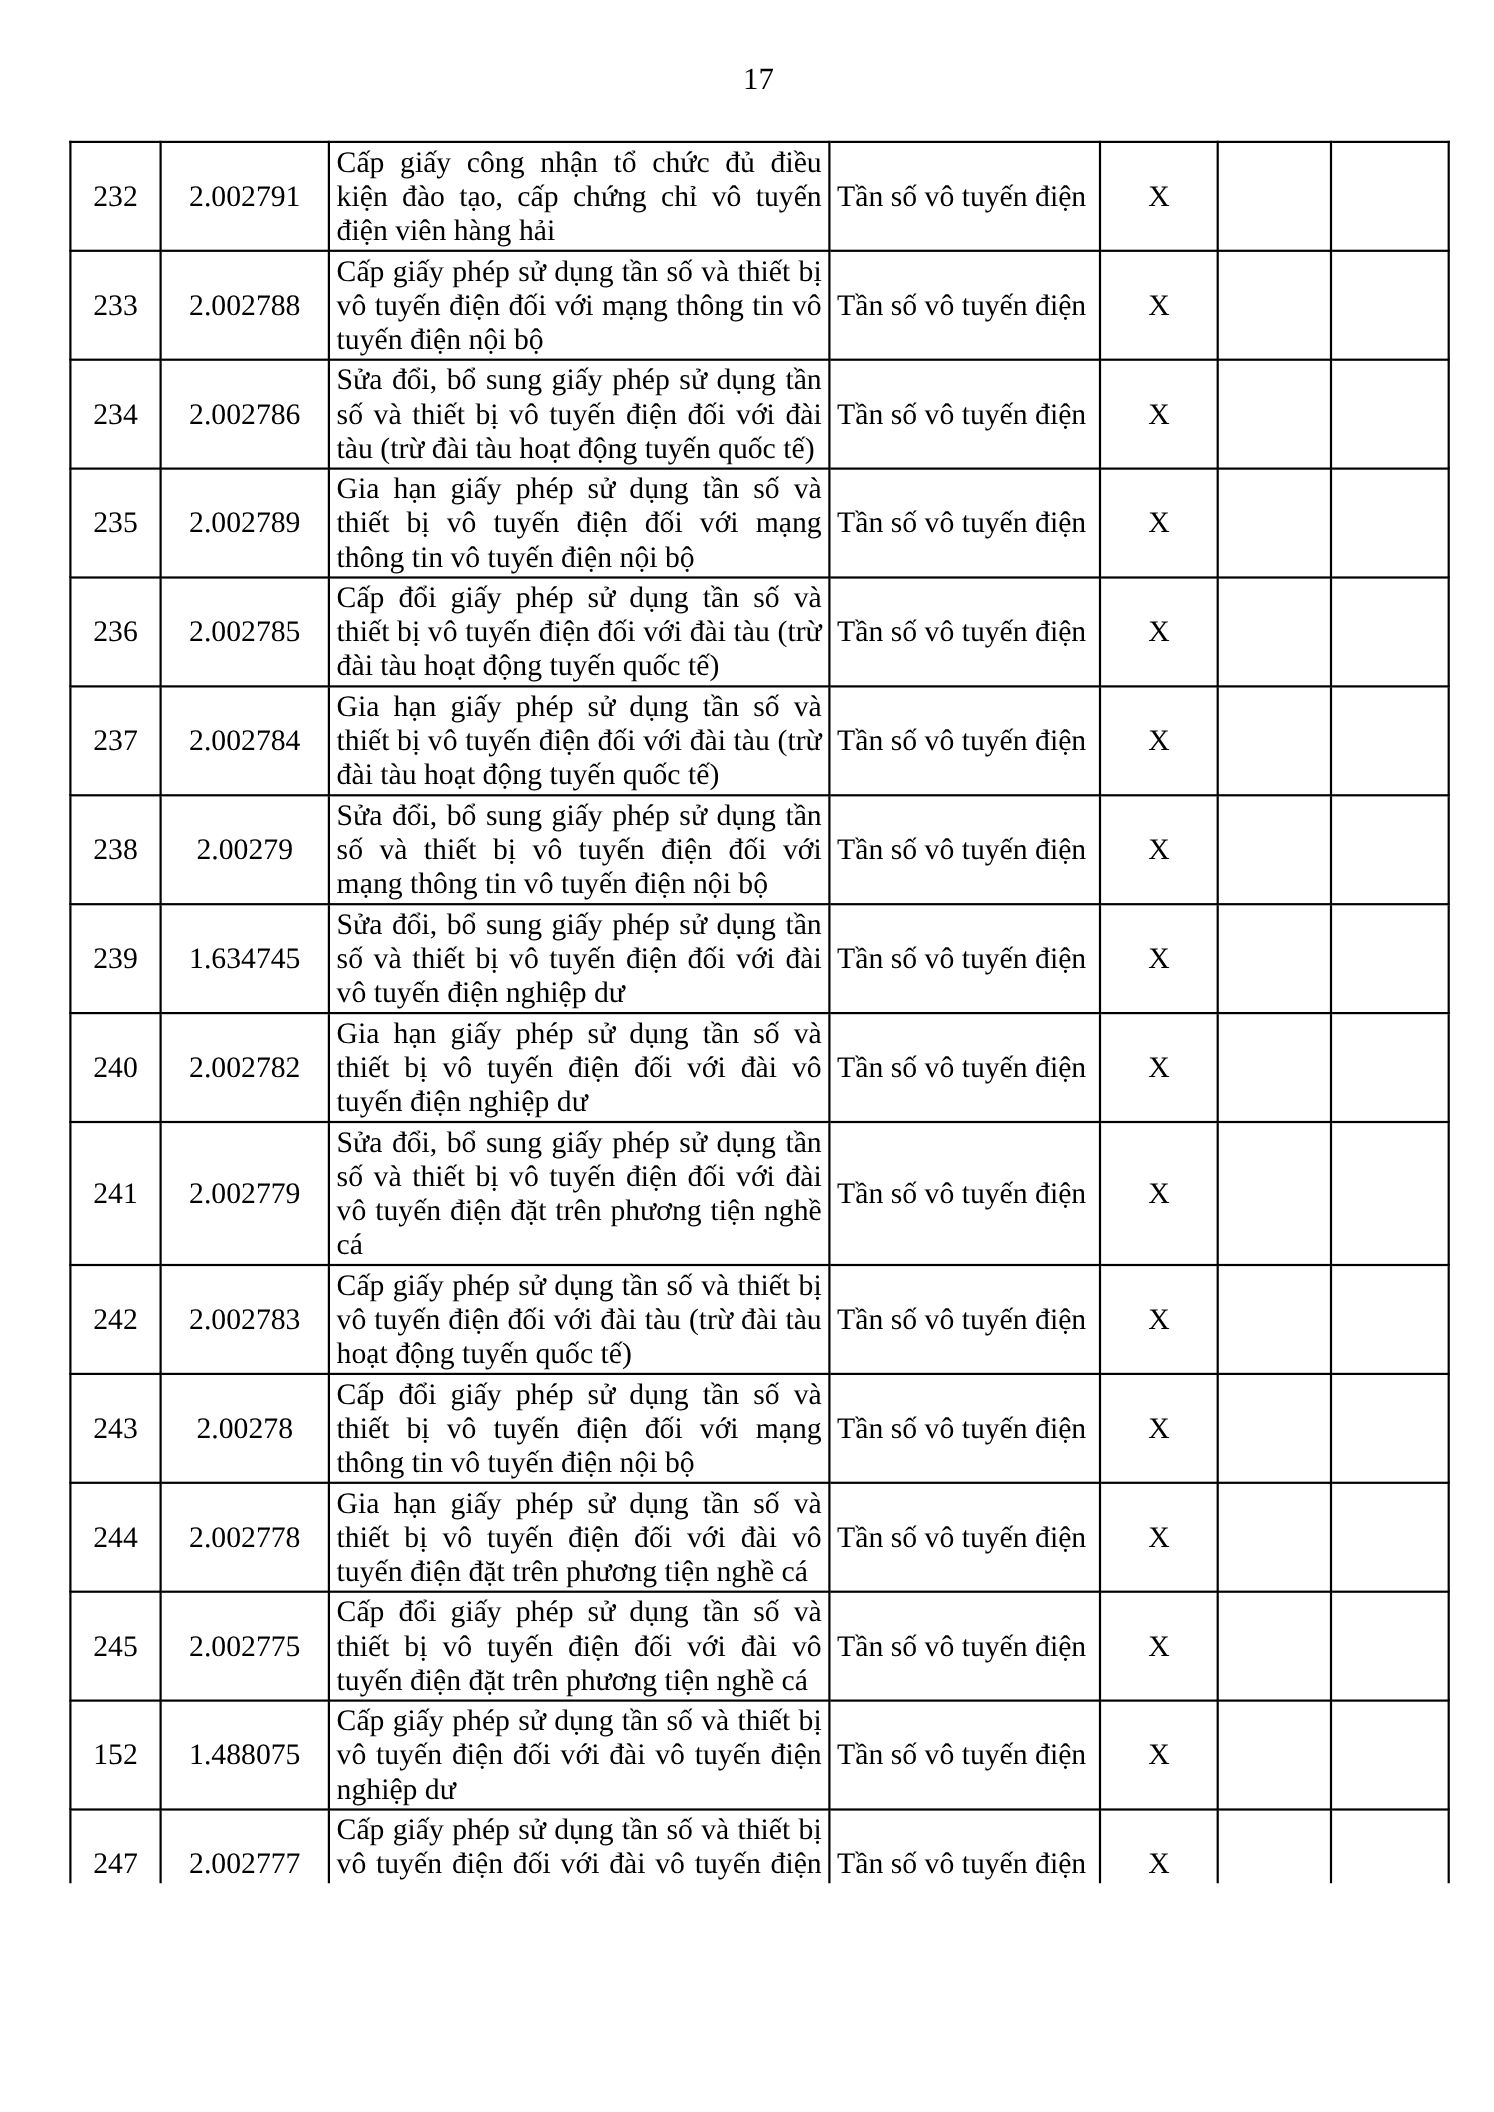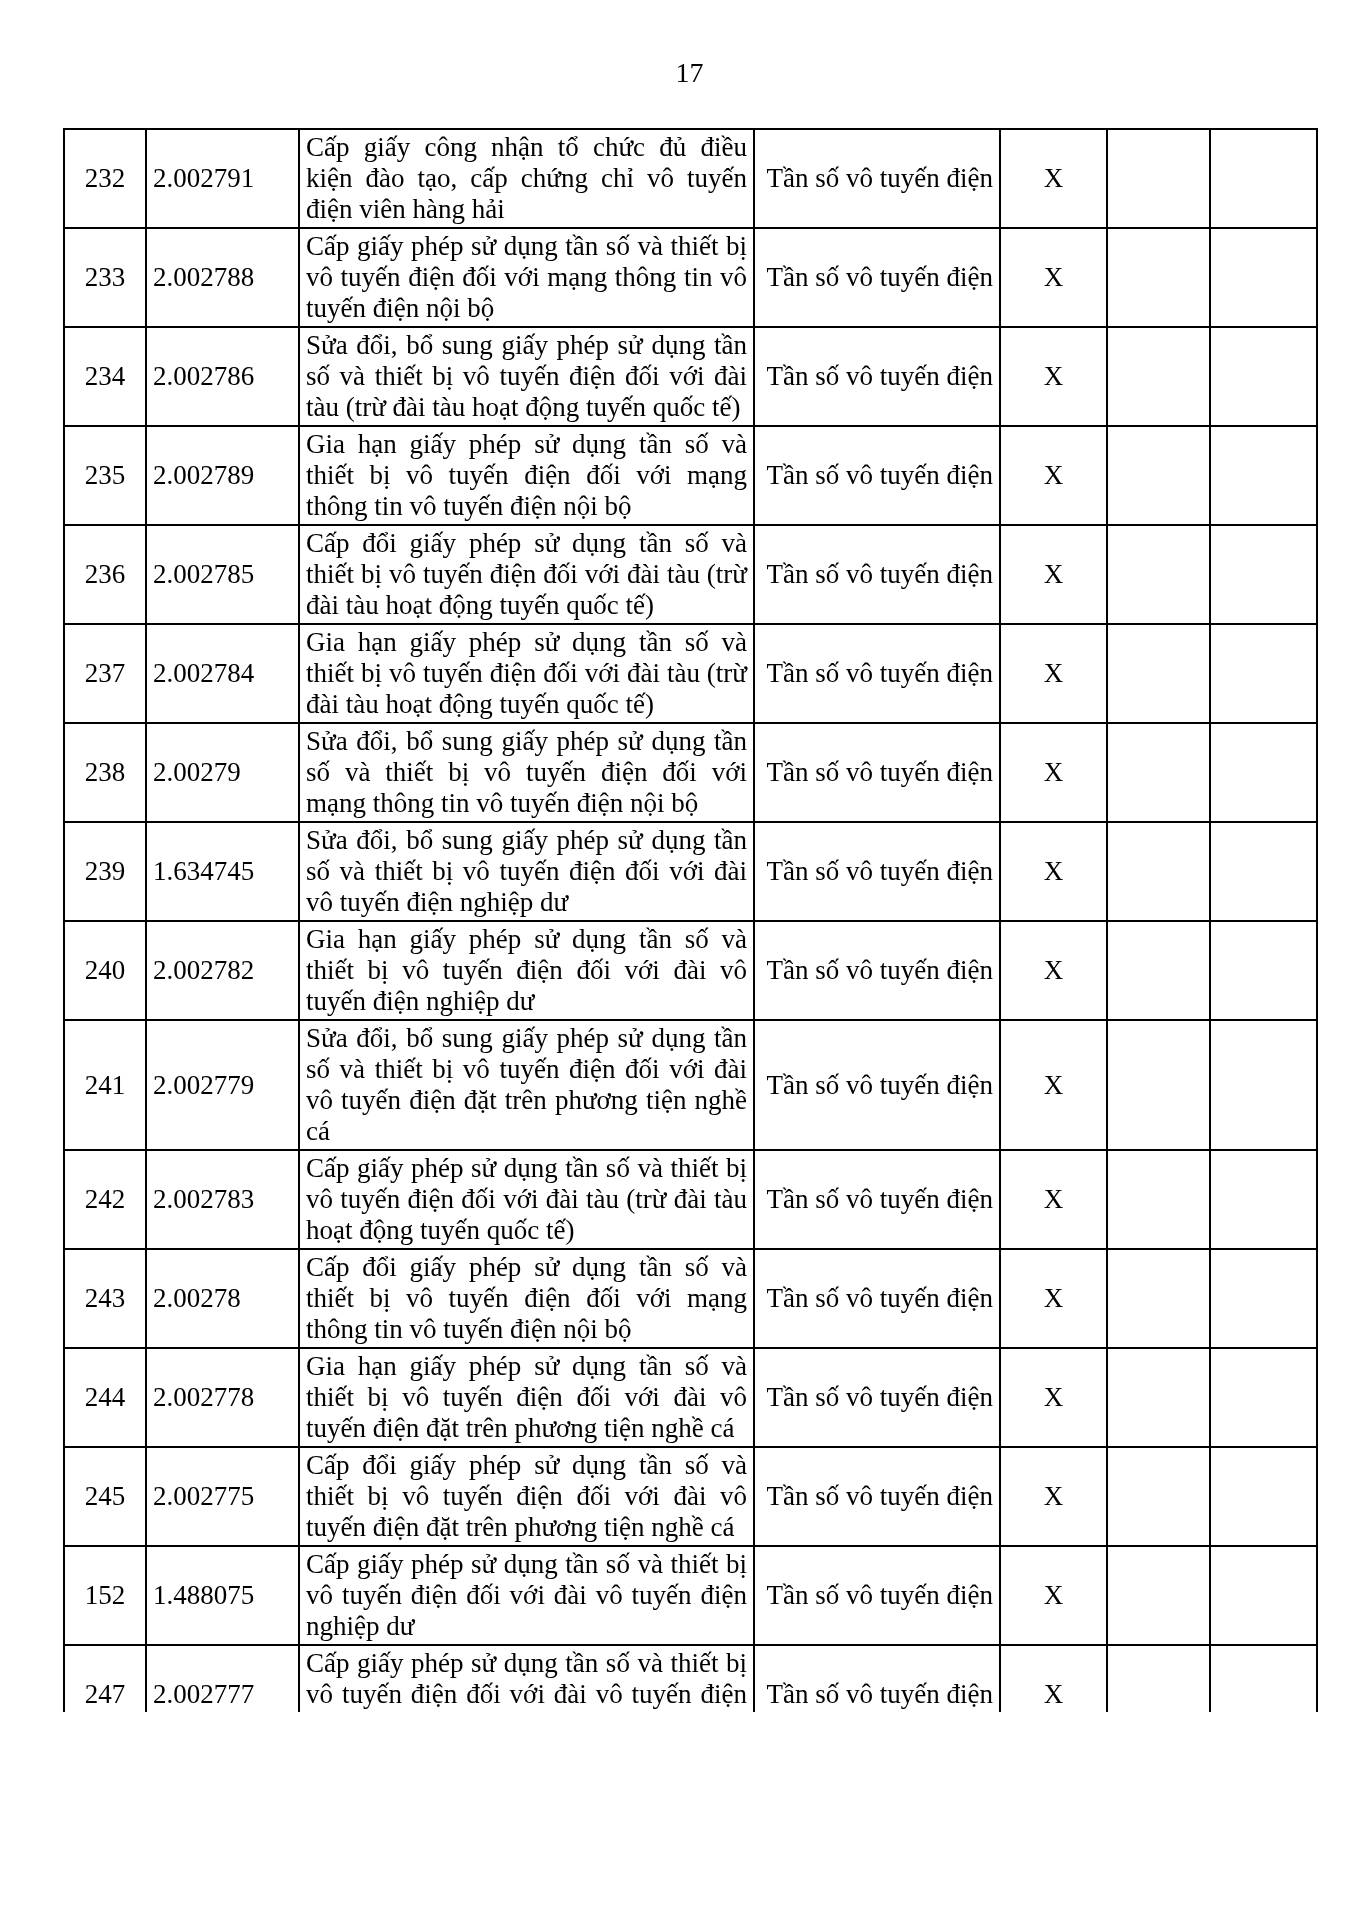--- a/index.html
+++ b/index.html
@@ -37,23 +37,23 @@
   }
   table.proc-table td {
     border: 2px solid #000000;
     font-size: 27px;
     line-height: 31px;
     vertical-align: middle;
     padding: 2px 6px;
     overflow: hidden;
   }
   td.c-no    { text-align: center; }
-  td.c-code  { }
+  td.c-code  { text-align: center; }
   td.c-name  { text-align: justify; text-justify: inter-word; padding: 2px 8px 2px 10px; border-radius: 25px; }
-  td.c-field { text-align: right; padding: 2px 18px; }
+  td.c-field { text-align: left; padding: 2px 18px; }
   td.c-x     { text-align: center; }
   td.c-empty { }
 </style>
 </head>
 <body>
 
 <div class="page">
   <div class="page-number">17</div>
 
   <table class="proc-table">

